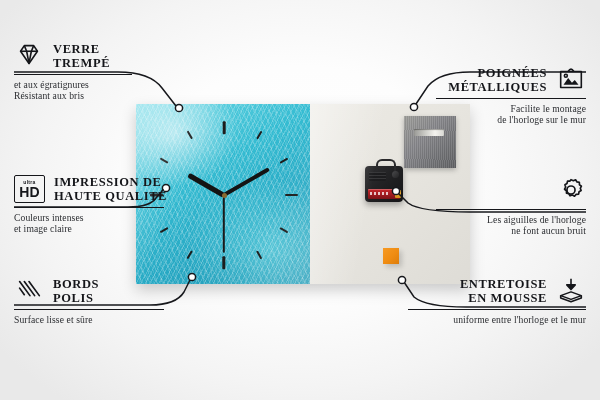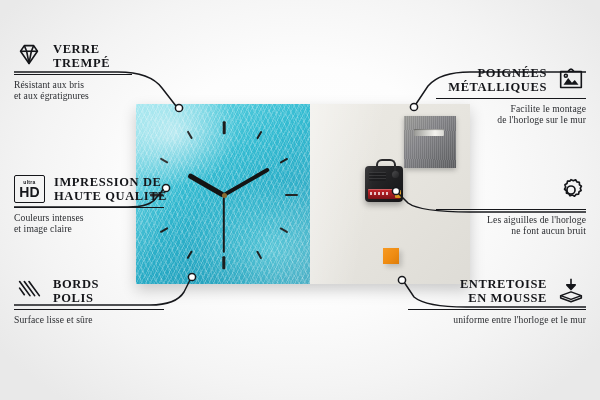--- a/index.html
+++ b/index.html
@@ -212,22 +212,22 @@
           <path d="M11,6 L13.5,12 L16,25 L18.5,12 L21,6"></path>
         </g>
       </svg>
       <div>
         <div class="f-title">VERRE</div>
         <div class="f-title">TREMPÉ</div>
       </div>
     </div>
     <div class="f-rule" style="width:118px;"></div>
     <div class="f-desc">
+      <div>et aux égratignures</div>
       <div>Résistant aux bris</div>
-      <div>et aux égratignures</div>
     </div>
   </div>
 
   <div class="feature left" style="left:14px;top:175px;">
     <div class="f-head">
       <div class="hd-badge">
         <span class="hd-top">ultra</span>
         <span class="hd-main">HD</span>
       </div>
       <div>

